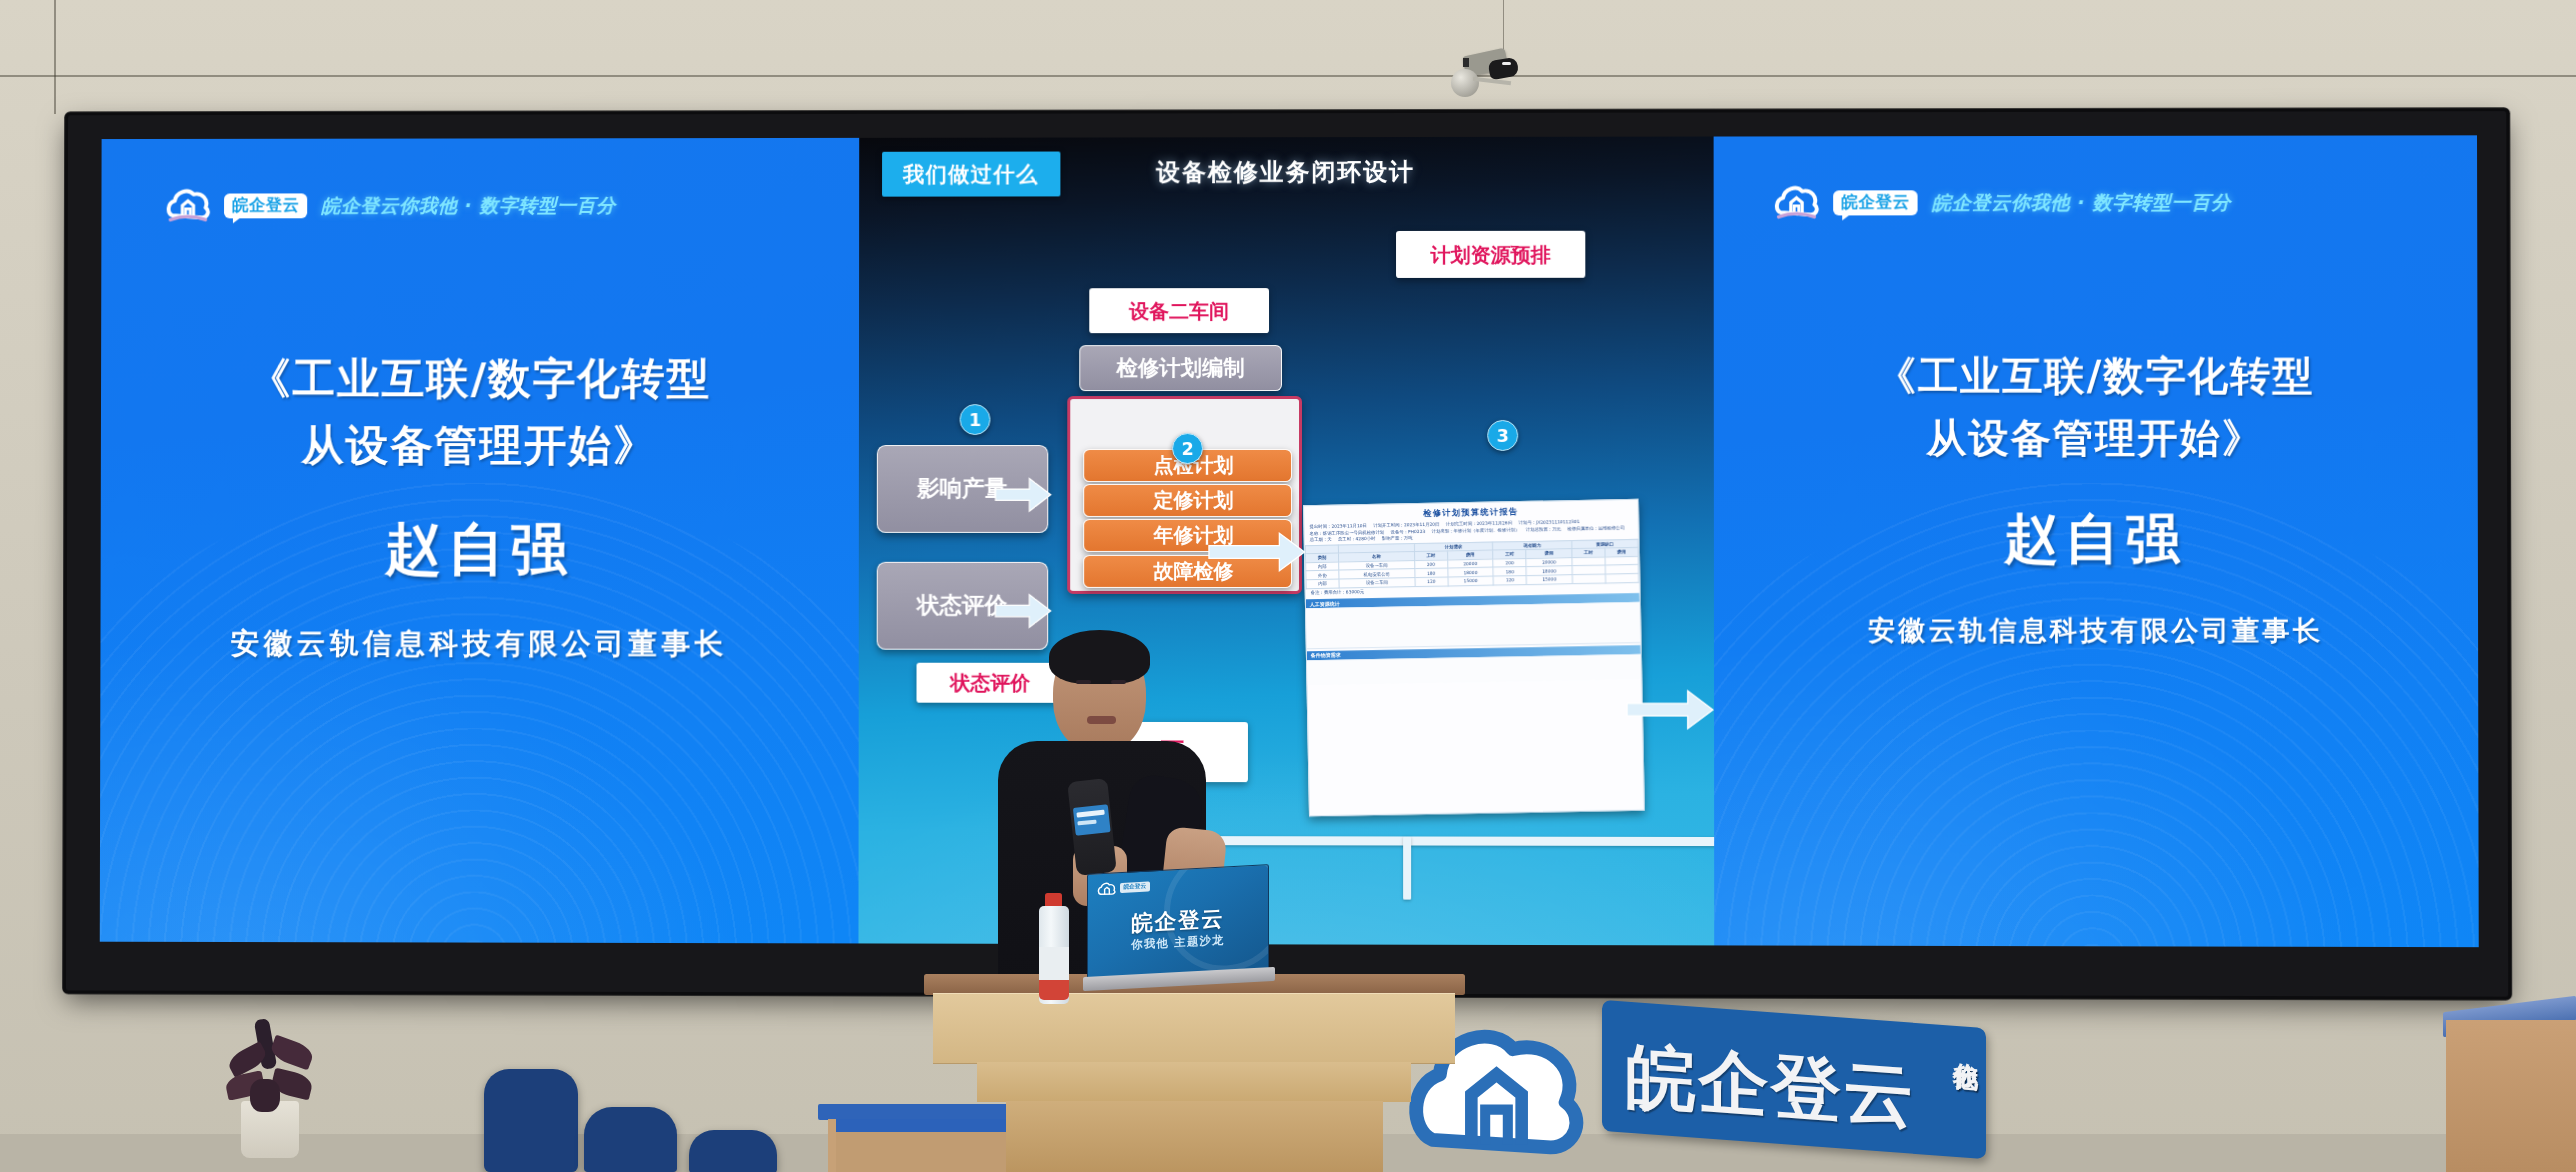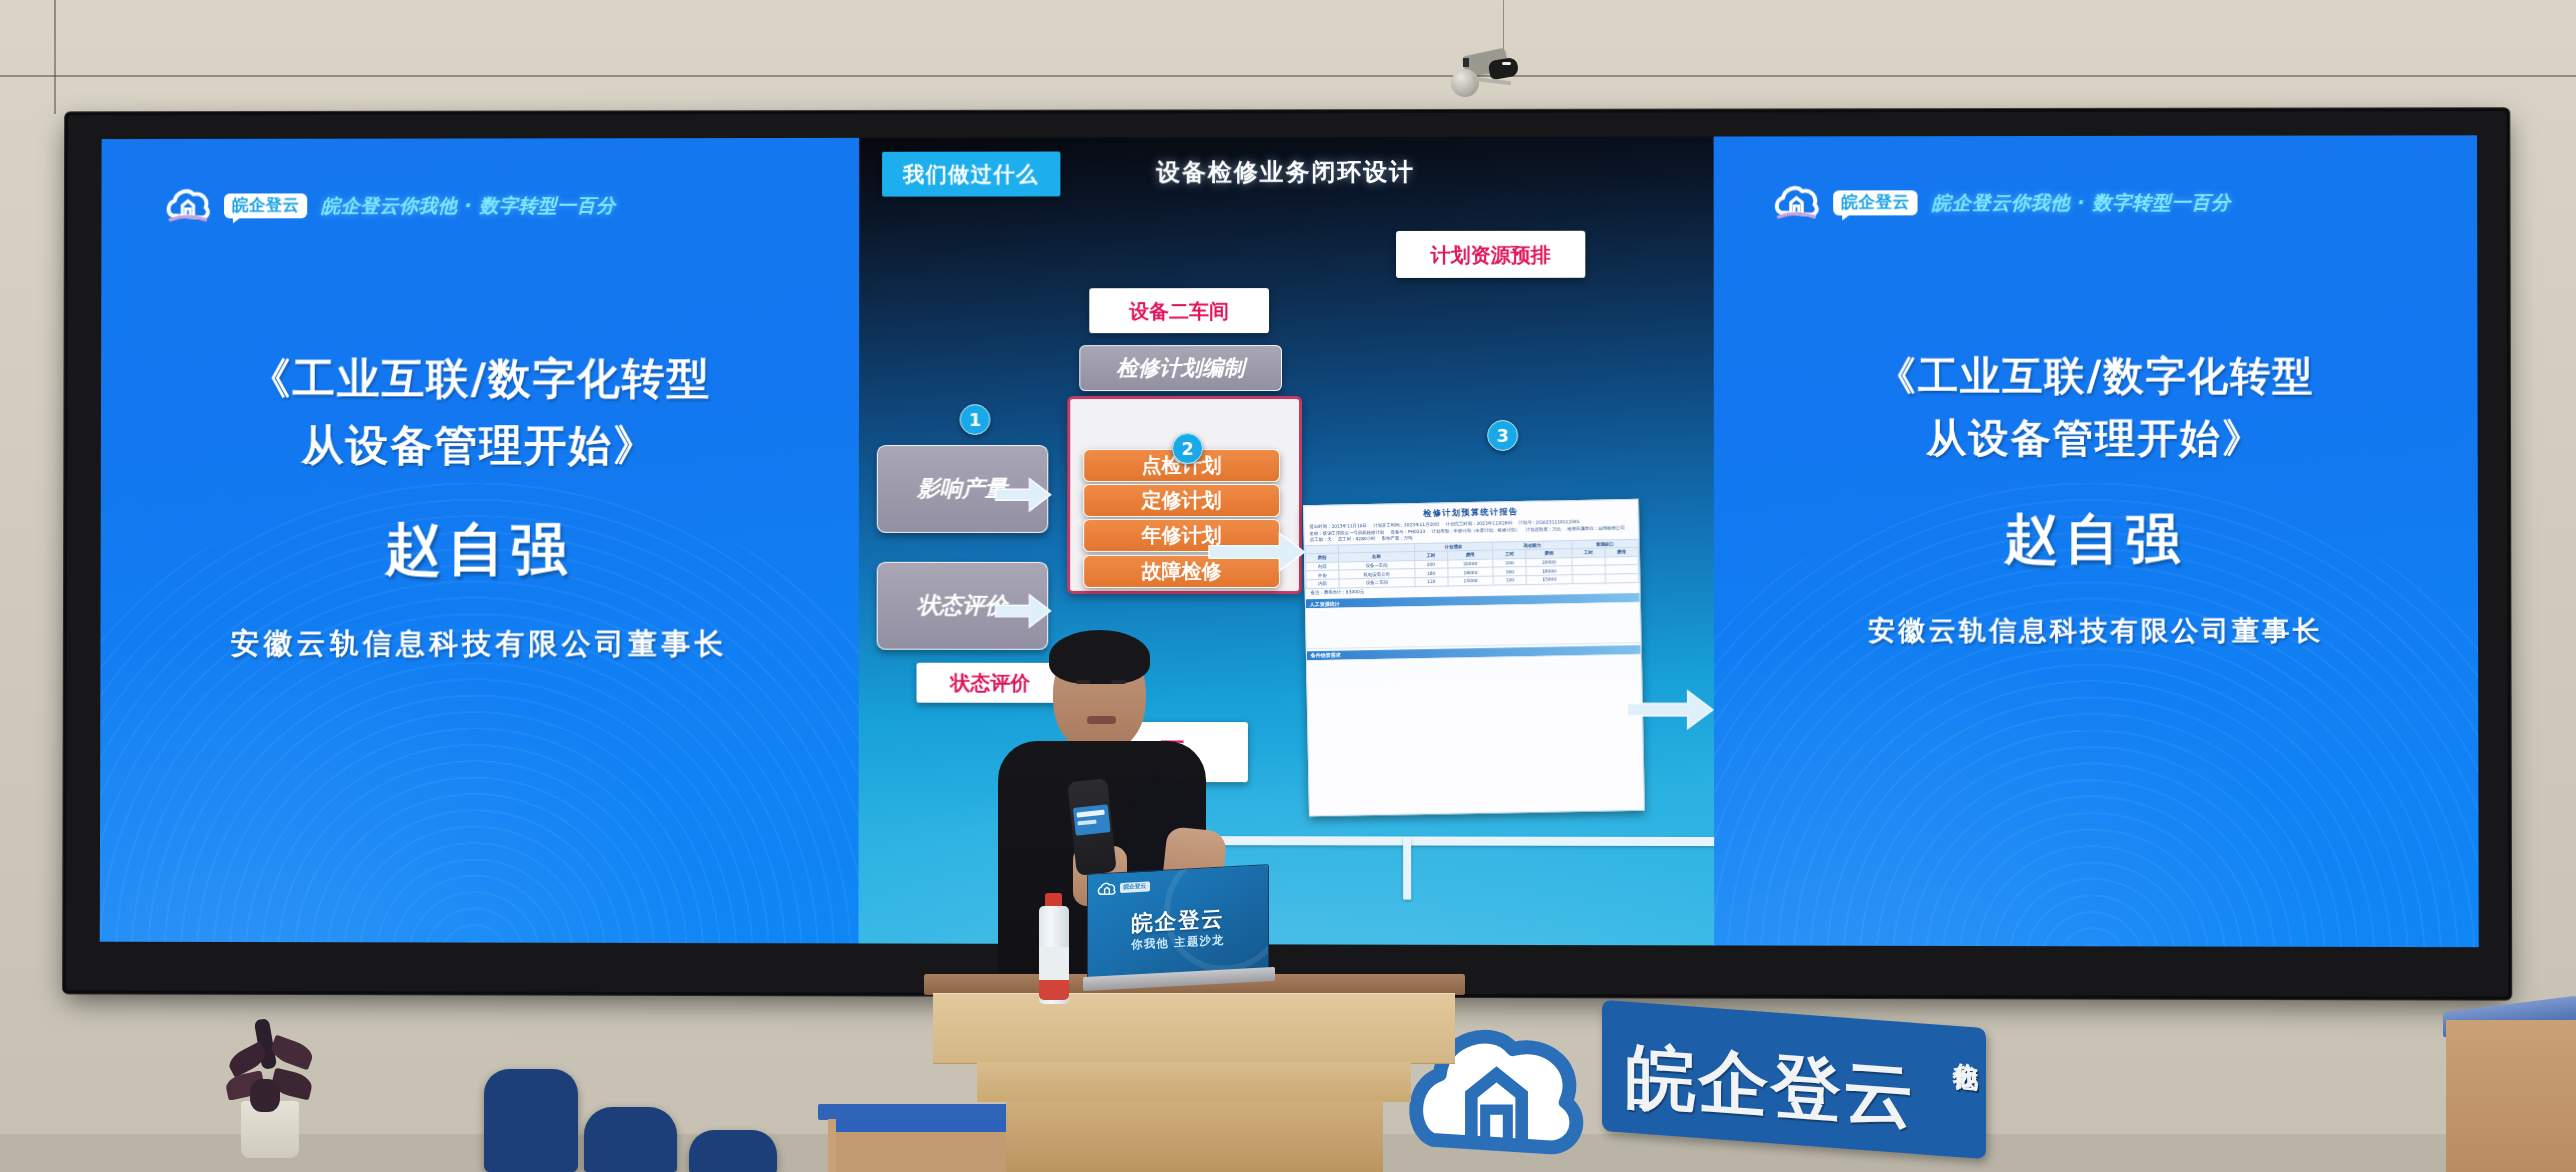--- a/index.html
+++ b/index.html
@@ -70,23 +70,23 @@
     border-radius:1.9px;z-index:6;box-shadow:0 1.9px 6.3px rgba(0,0,0,.35);}
   .slide-title{position:absolute;left:0;right:0;top:19px;text-align:center;
     color:#fff;font-size:24px;font-weight:700;letter-spacing:1.9px;z-index:6;
     text-shadow:0 0 10px rgba(180,220,255,.55);}
 
   
   .node{position:absolute;display:flex;align-items:center;justify-content:center;
     text-align:center;color:#fff;font-weight:700;line-height:1.22;
     border-radius:8.8px;box-shadow:0 3.1px 7.5px rgba(0,0,0,.35);
     border:1.3px solid rgba(255,255,255,.92);}
-  .grey{background:linear-gradient(180deg,#a9a7b6 0%,#918fa1 100%);font-style:italic;}
+  .grey{background:linear-gradient(180deg,#a9a7b6 0%,#918fa1 100%);}
   .orange{background:linear-gradient(180deg,#ef8b46 0%,#e3762f 100%);
-    border:1.3px solid rgba(255,255,255,.95);border-radius:6.3px;}
+    border:1.3px solid rgba(255,255,255,.95);border-radius:6.3px;padding-left:12px;}
   .cyan{background:linear-gradient(180deg,#3cb8ef 0%,#26a7e6 100%);}
   .group{position:absolute;background:#f2f2f4;border:3.1px solid #c73a63;border-radius:5.7px;
     box-shadow:0 3.8px 10px rgba(0,0,0,.35);}
   .callout{position:absolute;background:#fff;border-radius:3.1px;color:#e0145c;
     font-weight:700;text-align:center;line-height:1.3;
     box-shadow:0 2.5px 7px rgba(0,0,0,.35);display:flex;align-items:center;justify-content:center;}
   .badge{position:absolute;width:29px;height:29px;border-radius:50%;
     background:#19a9e8;border:1.9px solid #bfe9fb;color:#fff;font-size:17.6px;font-weight:700;
     display:flex;align-items:center;justify-content:center;z-index:7;
     box-shadow:0 1.9px 5px rgba(0,0,0,.4);}

